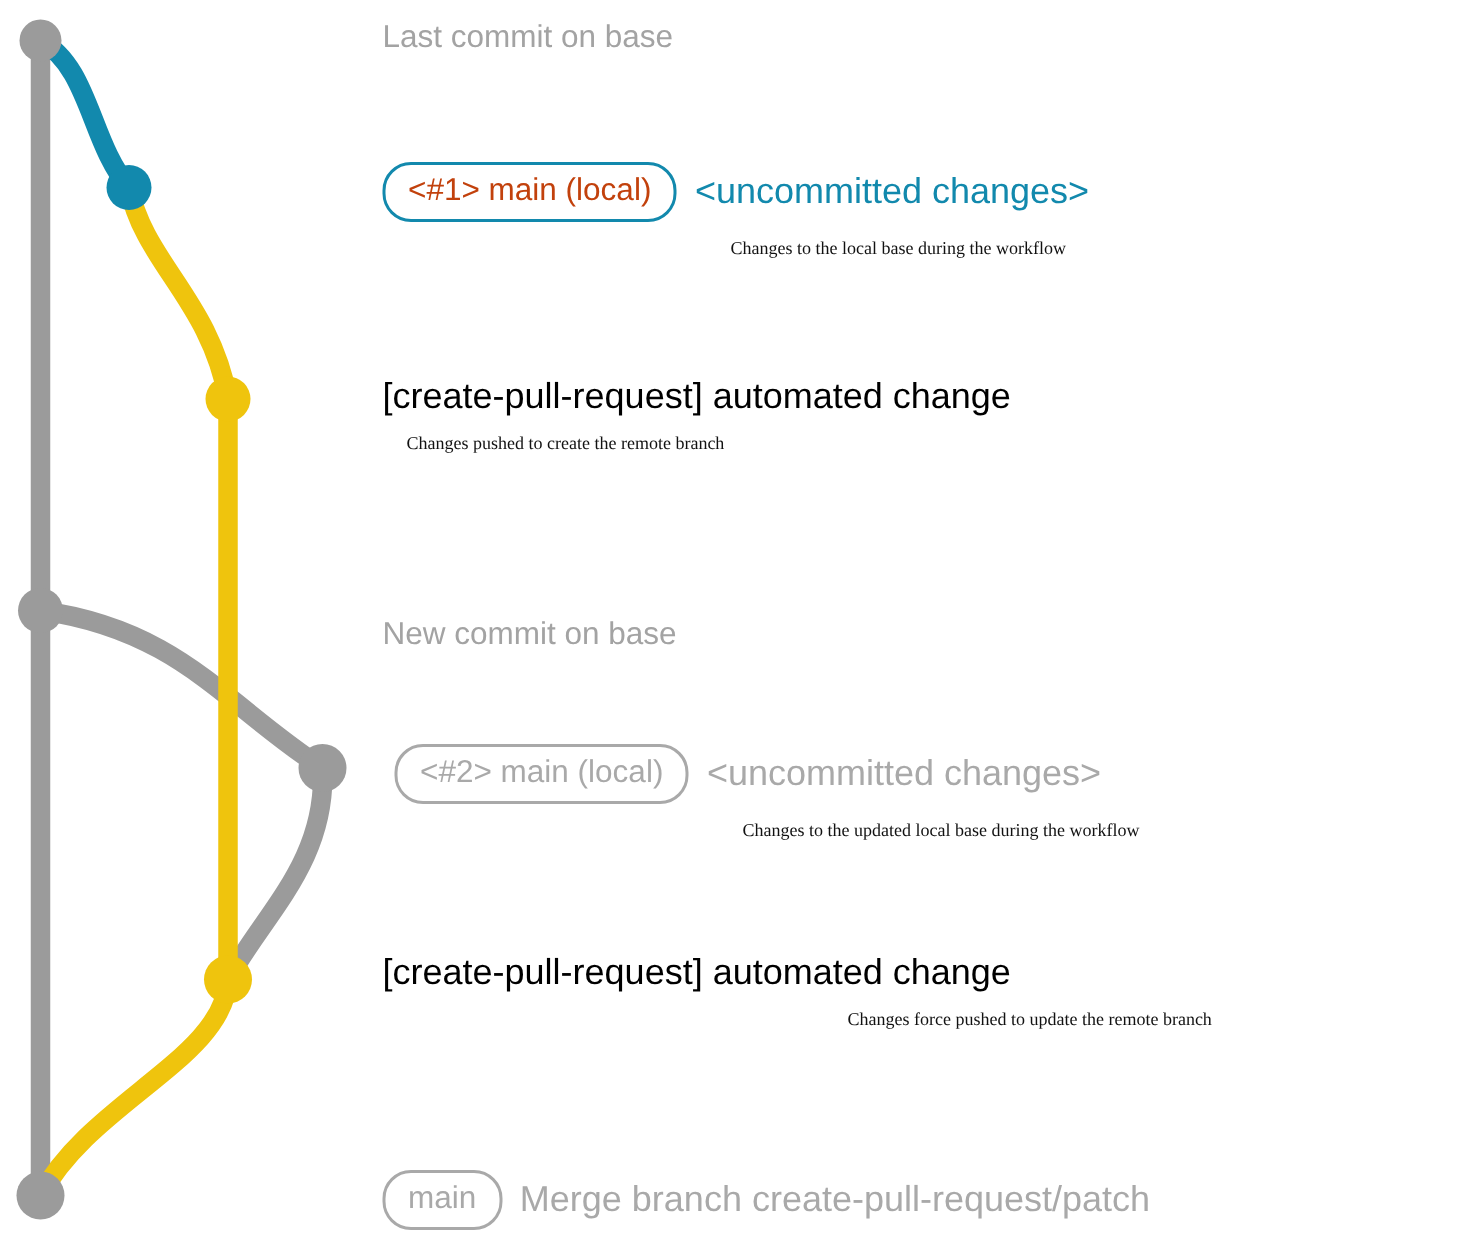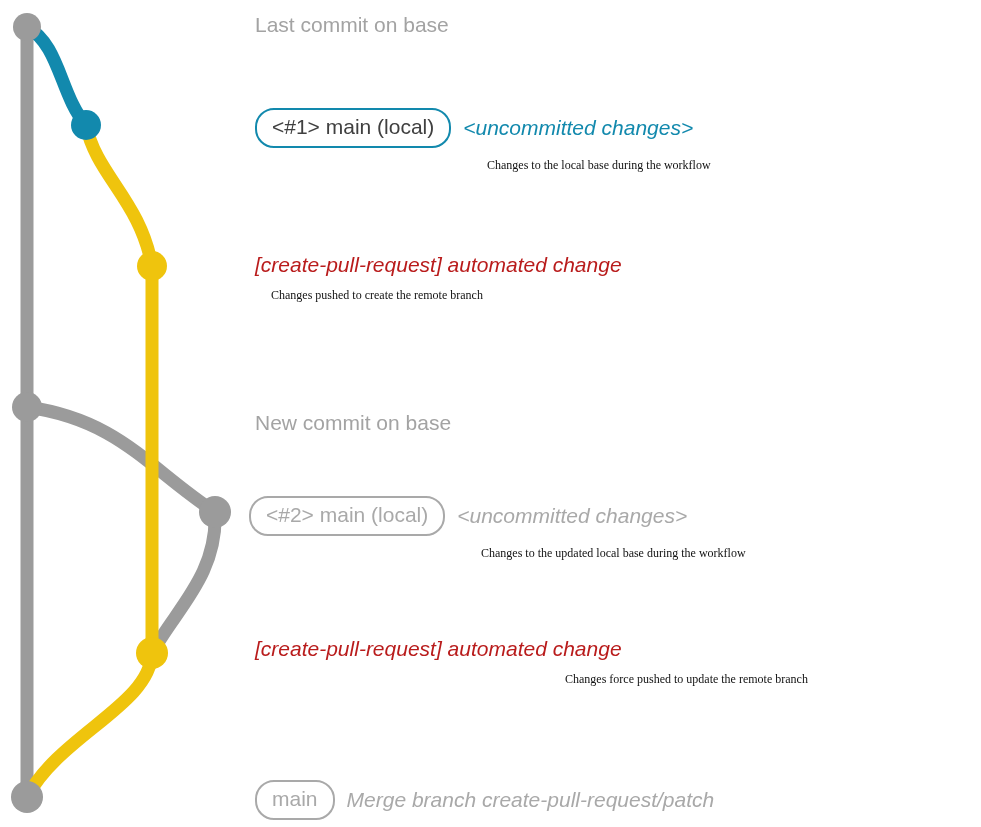--- a/index.html
+++ b/index.html
@@ -42,38 +42,37 @@
     border-radius: 19px;
     padding: 5px 15px 7px 15px;
     font-size: 21px;
     line-height: 24px;
     color: #9b9b9b;
     background: #ffffff;
     margin-right: 12px;
   }
   .pill.blue {
     border-color: #1289ad;
-    color: #404040;
+    color: #c2410c;
   }
   .pill.yellow {
     border-color: #efc40d;
     color: #efc40d;
   }
   .pill.gray {
     border-color: #a9a9a9;
     color: #a9a9a9;
   }
   .subject {
-    font-size: 21px;
+    font-size: 24px;
     line-height: 26px;
     color: #9b9b9b;
-    font-style: italic;
   }
   .subject.blue { color: #1289ad; }
-  .subject.yellow { color: #b91c1c; }
+  .subject.yellow { color: #000000; }
   .subject.gray { color: #a9a9a9; }
   .note {
     font-family: "Liberation Serif", serif;
     font-size: 12px;
     line-height: 22px;
     color: #111111;
     margin-top: 6px;
   }
   .plain-title {
     font-size: 21px;
@@ -129,21 +128,21 @@
       <span class="subject yellow">[create-pull-request] automated change</span>
     </div>
     <div class="note" style="margin-left:16px;">Changes pushed to create the remote branch</div>
   </div>
 </div>
 
 <div class="row" style="left:255px; top:410px;">
   <div class="plain-title">New commit on base</div>
 </div>
 
-<div class="row" style="left:249px; top:496px;">
+<div class="row" style="left:263px; top:496px;">
   <div class="row-inner">
     <div class="headline">
       <span class="pill gray">&lt;#2&gt; main (local)</span>
       <span class="subject gray">&lt;uncommitted changes&gt;</span>
     </div>
     <div class="note" style="margin-left:232px;">Changes to the updated local base during the workflow</div>
   </div>
 </div>
 
 <div class="row" style="left:255px; top:636px;">

